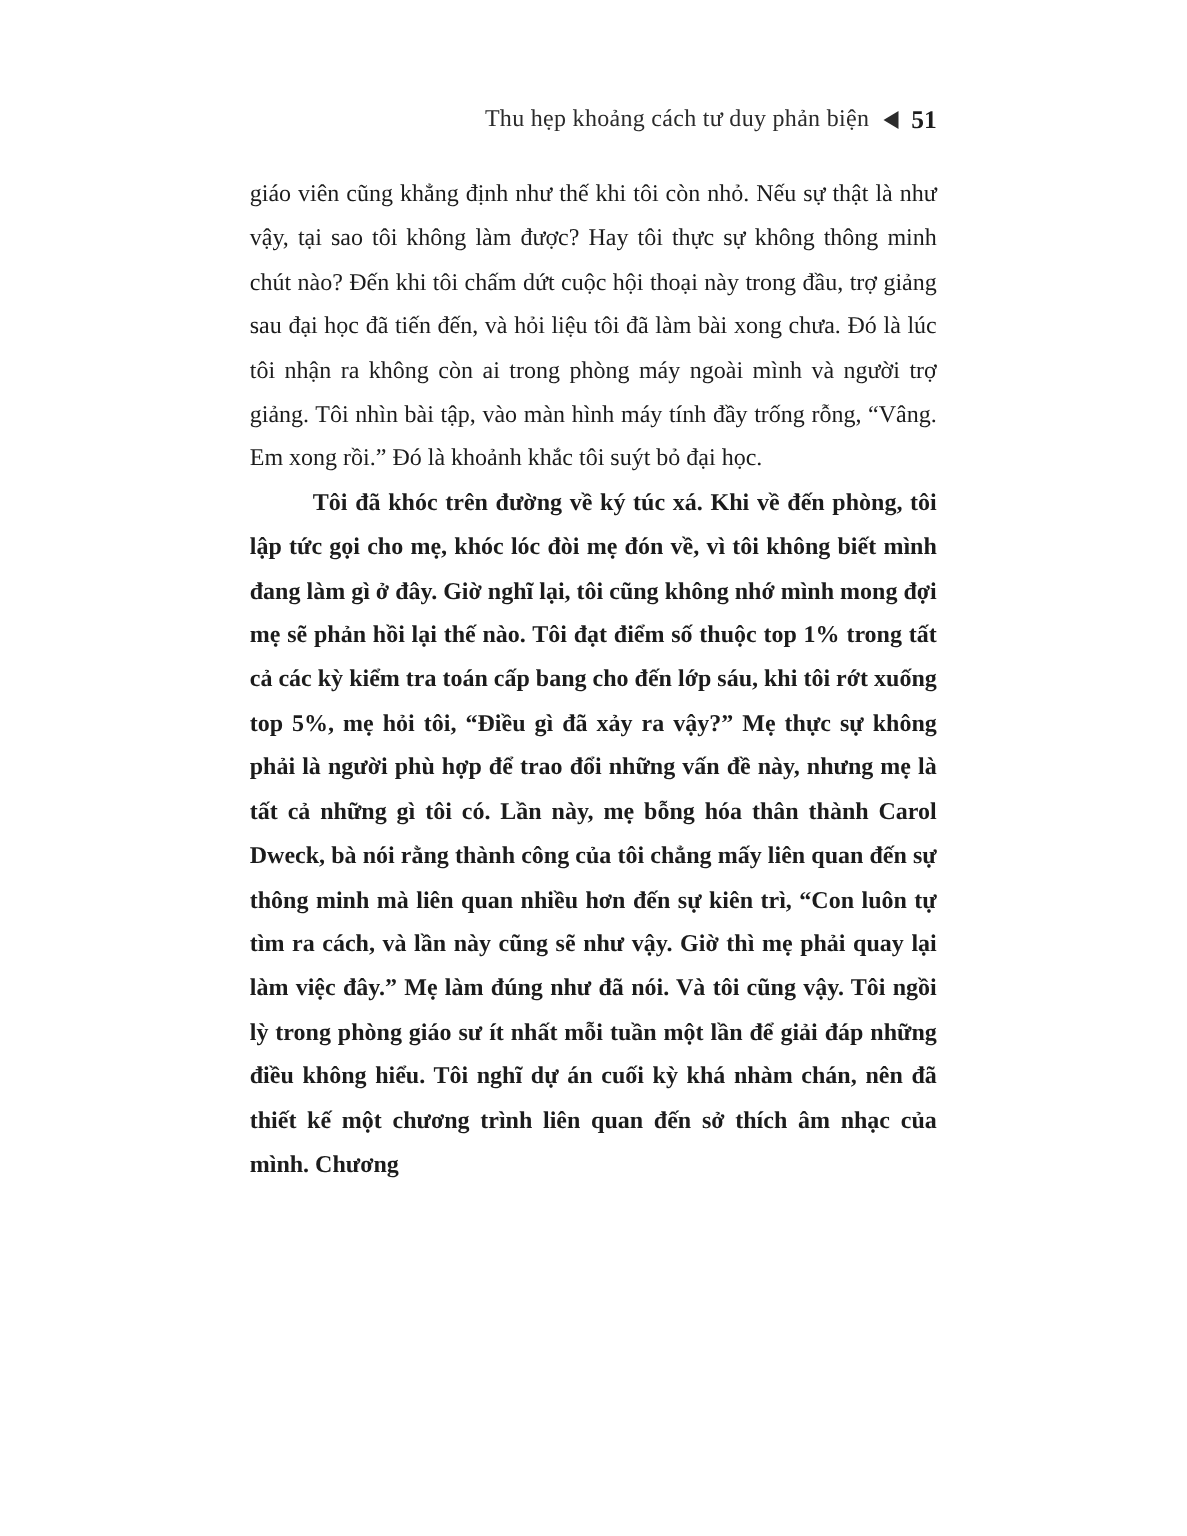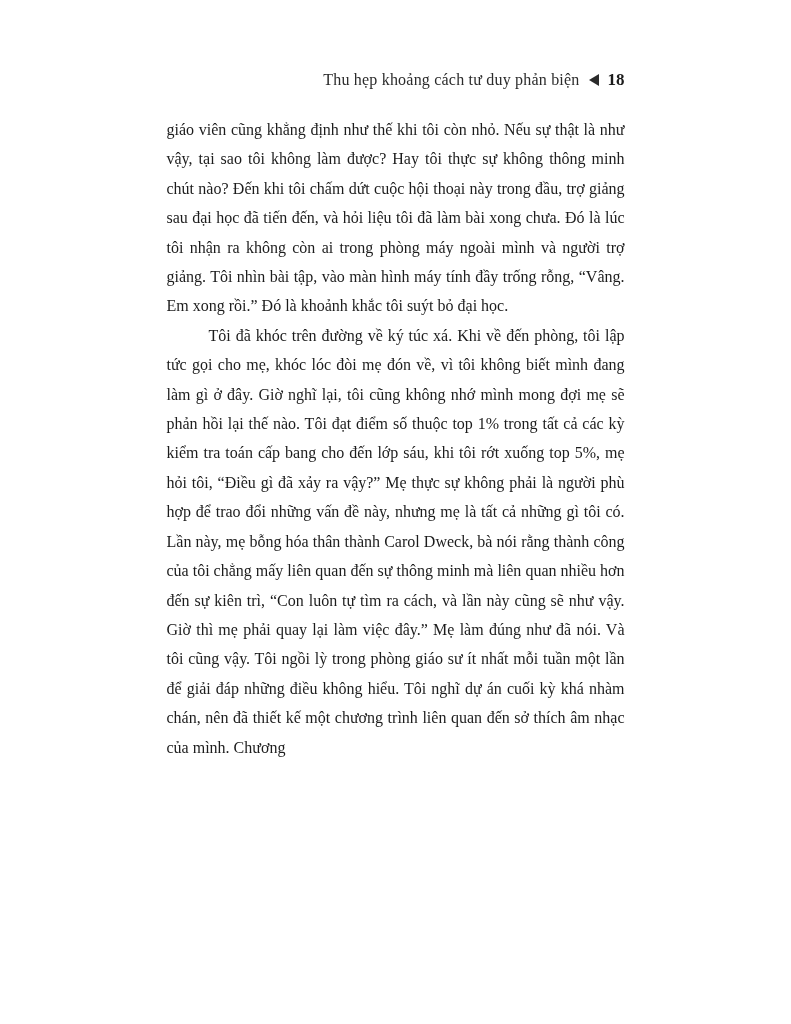--- a/index.html
+++ b/index.html
@@ -46,32 +46,32 @@
     font-weight: 700;
     color: #1c1c1c;
   }
   .body-text {
     font-size: 16px;
     line-height: 29.4px;
     text-align: justify;
     text-justify: inter-word;
   }
   .para { margin: 0; }
-  .para.indent { text-indent: 42px; }
+  .para.indent { text-indent: 42px; font-weight: bold; }
 </style>
 </head>
 <body>
 
 <div class="page">
   <div class="content">
 
     <header class="page-header">
       <span class="running-title">Thu hẹp khoảng cách tư duy phản biện</span>
       <span class="triangle-left"></span>
-      <span class="page-number">18</span>
+      <span class="page-number">51</span>
     </header>
 
     <main class="body-text">
       <p class="para">giáo viên cũng khẳng định như thế khi tôi còn nhỏ. Nếu sự thật là như vậy, tại sao tôi không làm được? Hay tôi thực sự không thông minh chút nào? Đến khi tôi chấm dứt cuộc hội thoại này trong đầu, trợ giảng sau đại học đã tiến đến, và hỏi liệu tôi đã làm bài xong chưa. Đó là lúc tôi nhận ra không còn ai trong phòng máy ngoài mình và người trợ giảng. Tôi nhìn bài tập, vào màn hình máy tính đầy trống rỗng, “Vâng. Em xong rồi.” Đó là khoảnh khắc tôi suýt bỏ đại học.</p>
       <p class="para indent">Tôi đã khóc trên đường về ký túc xá. Khi về đến phòng, tôi lập tức gọi cho mẹ, khóc lóc đòi mẹ đón về, vì tôi không biết mình đang làm gì ở đây. Giờ nghĩ lại, tôi cũng không nhớ mình mong đợi mẹ sẽ phản hồi lại thế nào. Tôi đạt điểm số thuộc top 1% trong tất cả các kỳ kiểm tra toán cấp bang cho đến lớp sáu, khi tôi rớt xuống top 5%, mẹ hỏi tôi, “Điều gì đã xảy ra vậy?” Mẹ thực sự không phải là người phù hợp để trao đổi những vấn đề này, nhưng mẹ là tất cả những gì tôi có. Lần này, mẹ bỗng hóa thân thành Carol Dweck, bà nói rằng thành công của tôi chẳng mấy liên quan đến sự thông minh mà liên quan nhiều hơn đến sự kiên trì, “Con luôn tự tìm ra cách, và lần này cũng sẽ như vậy. Giờ thì mẹ phải quay lại làm việc đây.” Mẹ làm đúng như đã nói. Và tôi cũng vậy. Tôi ngồi lỳ trong phòng giáo sư ít nhất mỗi tuần một lần để giải đáp những điều không hiểu. Tôi nghĩ dự án cuối kỳ khá nhàm chán, nên đã thiết kế một chương trình liên quan đến sở thích âm nhạc của mình. Chương</p>
     </main>
 
   </div>
 </div>
 

